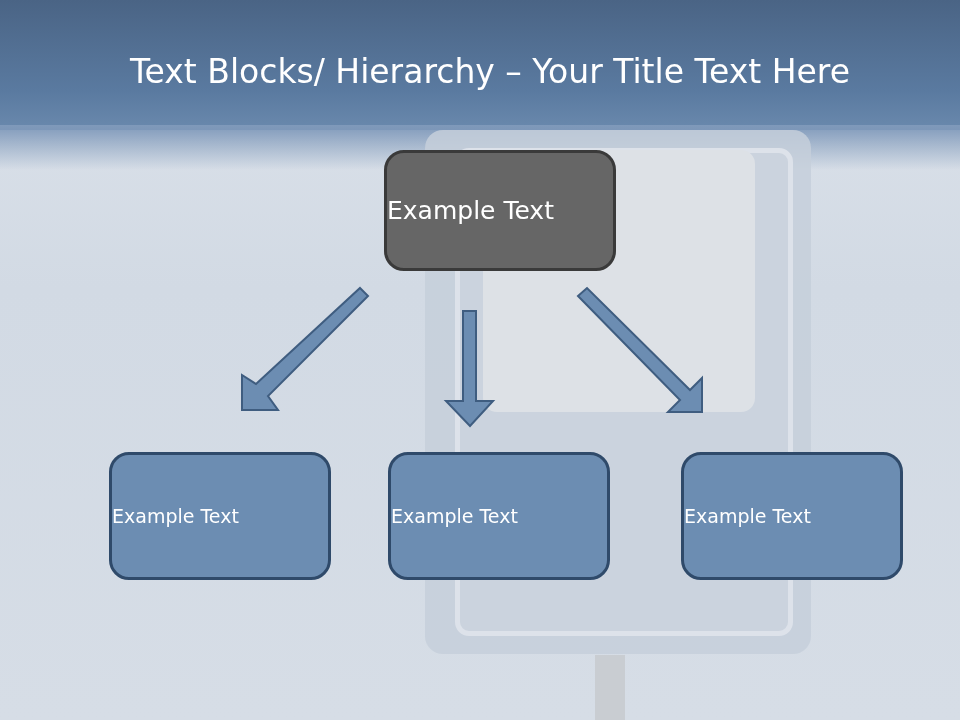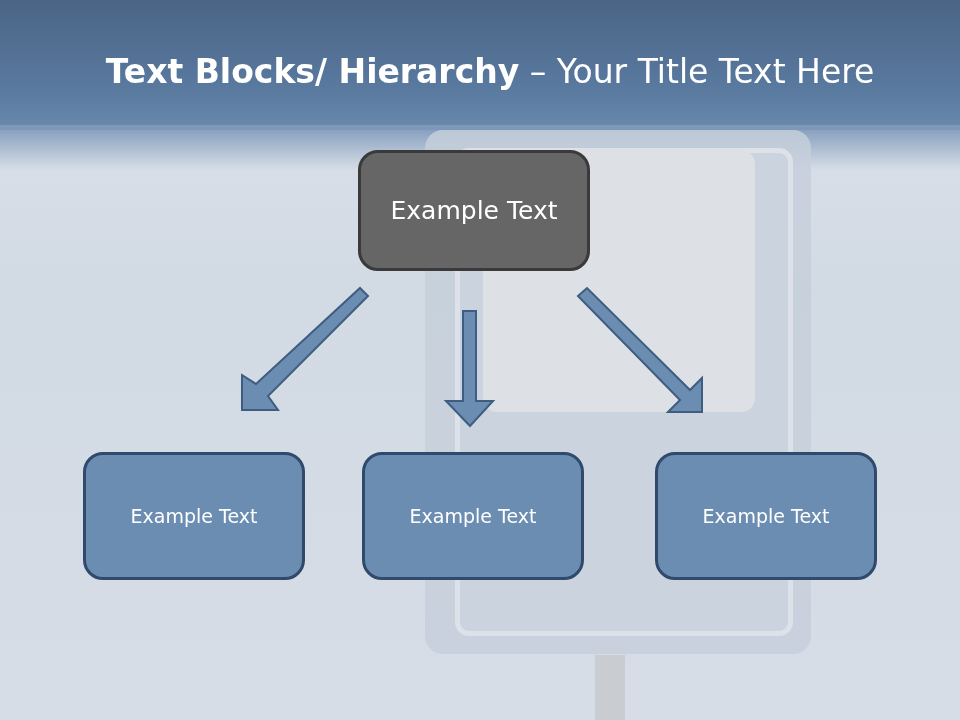--- a/index.html
+++ b/index.html
@@ -4,28 +4,28 @@
 <style>
   html,body{margin:0;padding:0;}
   body{width:960px;height:720px;position:relative;overflow:hidden;
     font-family:"DejaVu Sans","Liberation Sans",sans-serif;
     background:linear-gradient(180deg,#dde3eb 0%,#d2dae4 40%,#d6dde6 100%);}
   .banner{position:absolute;left:0;top:0;width:960px;height:130px;
     background:linear-gradient(180deg,#4a6485 0%,#5a7aa0 70%,#6a89ad 100%);}
   .banner-fade{position:absolute;left:0;top:125px;width:960px;height:45px;
     background:linear-gradient(180deg,#7f99ba 0%,rgba(210,218,228,0) 100%);}
   .title{position:absolute;left:0;top:52px;width:980px;text-align:center;color:#fff;font-size:33px;}
-  .title .bold{font-weight:bold;}
+  .title .bold{font-weight:normal;}
   .sign{position:absolute;left:425px;top:130px;width:386px;height:524px;border-radius:18px;
     background:#c6cfdb;opacity:0.85;}
   .sign-inner{position:absolute;left:455px;top:148px;width:328px;height:478px;border-radius:14px;
     border:5px solid #dde2ea;background:#cbd3de;}
   .sign-panel{position:absolute;left:483px;top:150px;width:272px;height:262px;border-radius:14px;background:#dde1e6;}
   .pole{position:absolute;left:595px;top:655px;width:30px;height:65px;background:#c9cdd2;}
-  .node{position:absolute;border-radius:20px;box-sizing:border-box;display:flex;align-items:center;justify-content:center;color:#fff;}
+  .node{position:absolute;border-radius:20px;box-sizing:border-box;display:flex;align-items:center;color:#fff;margin-left:26px;}
   .node.top{left:358px;top:150px;width:232px;height:121px;background:#666;border:3px solid #3a3a3a;font-size:25px;}
   .node.child{top:452px;width:222px;height:128px;background:#6c8db2;border:3px solid #2f4a6a;font-size:19px;}
   svg.arrows{position:absolute;left:0;top:0;}
 </style>
 </head>
 <body>
 
 <div class="banner"></div>
 <div class="banner-fade"></div>
 

